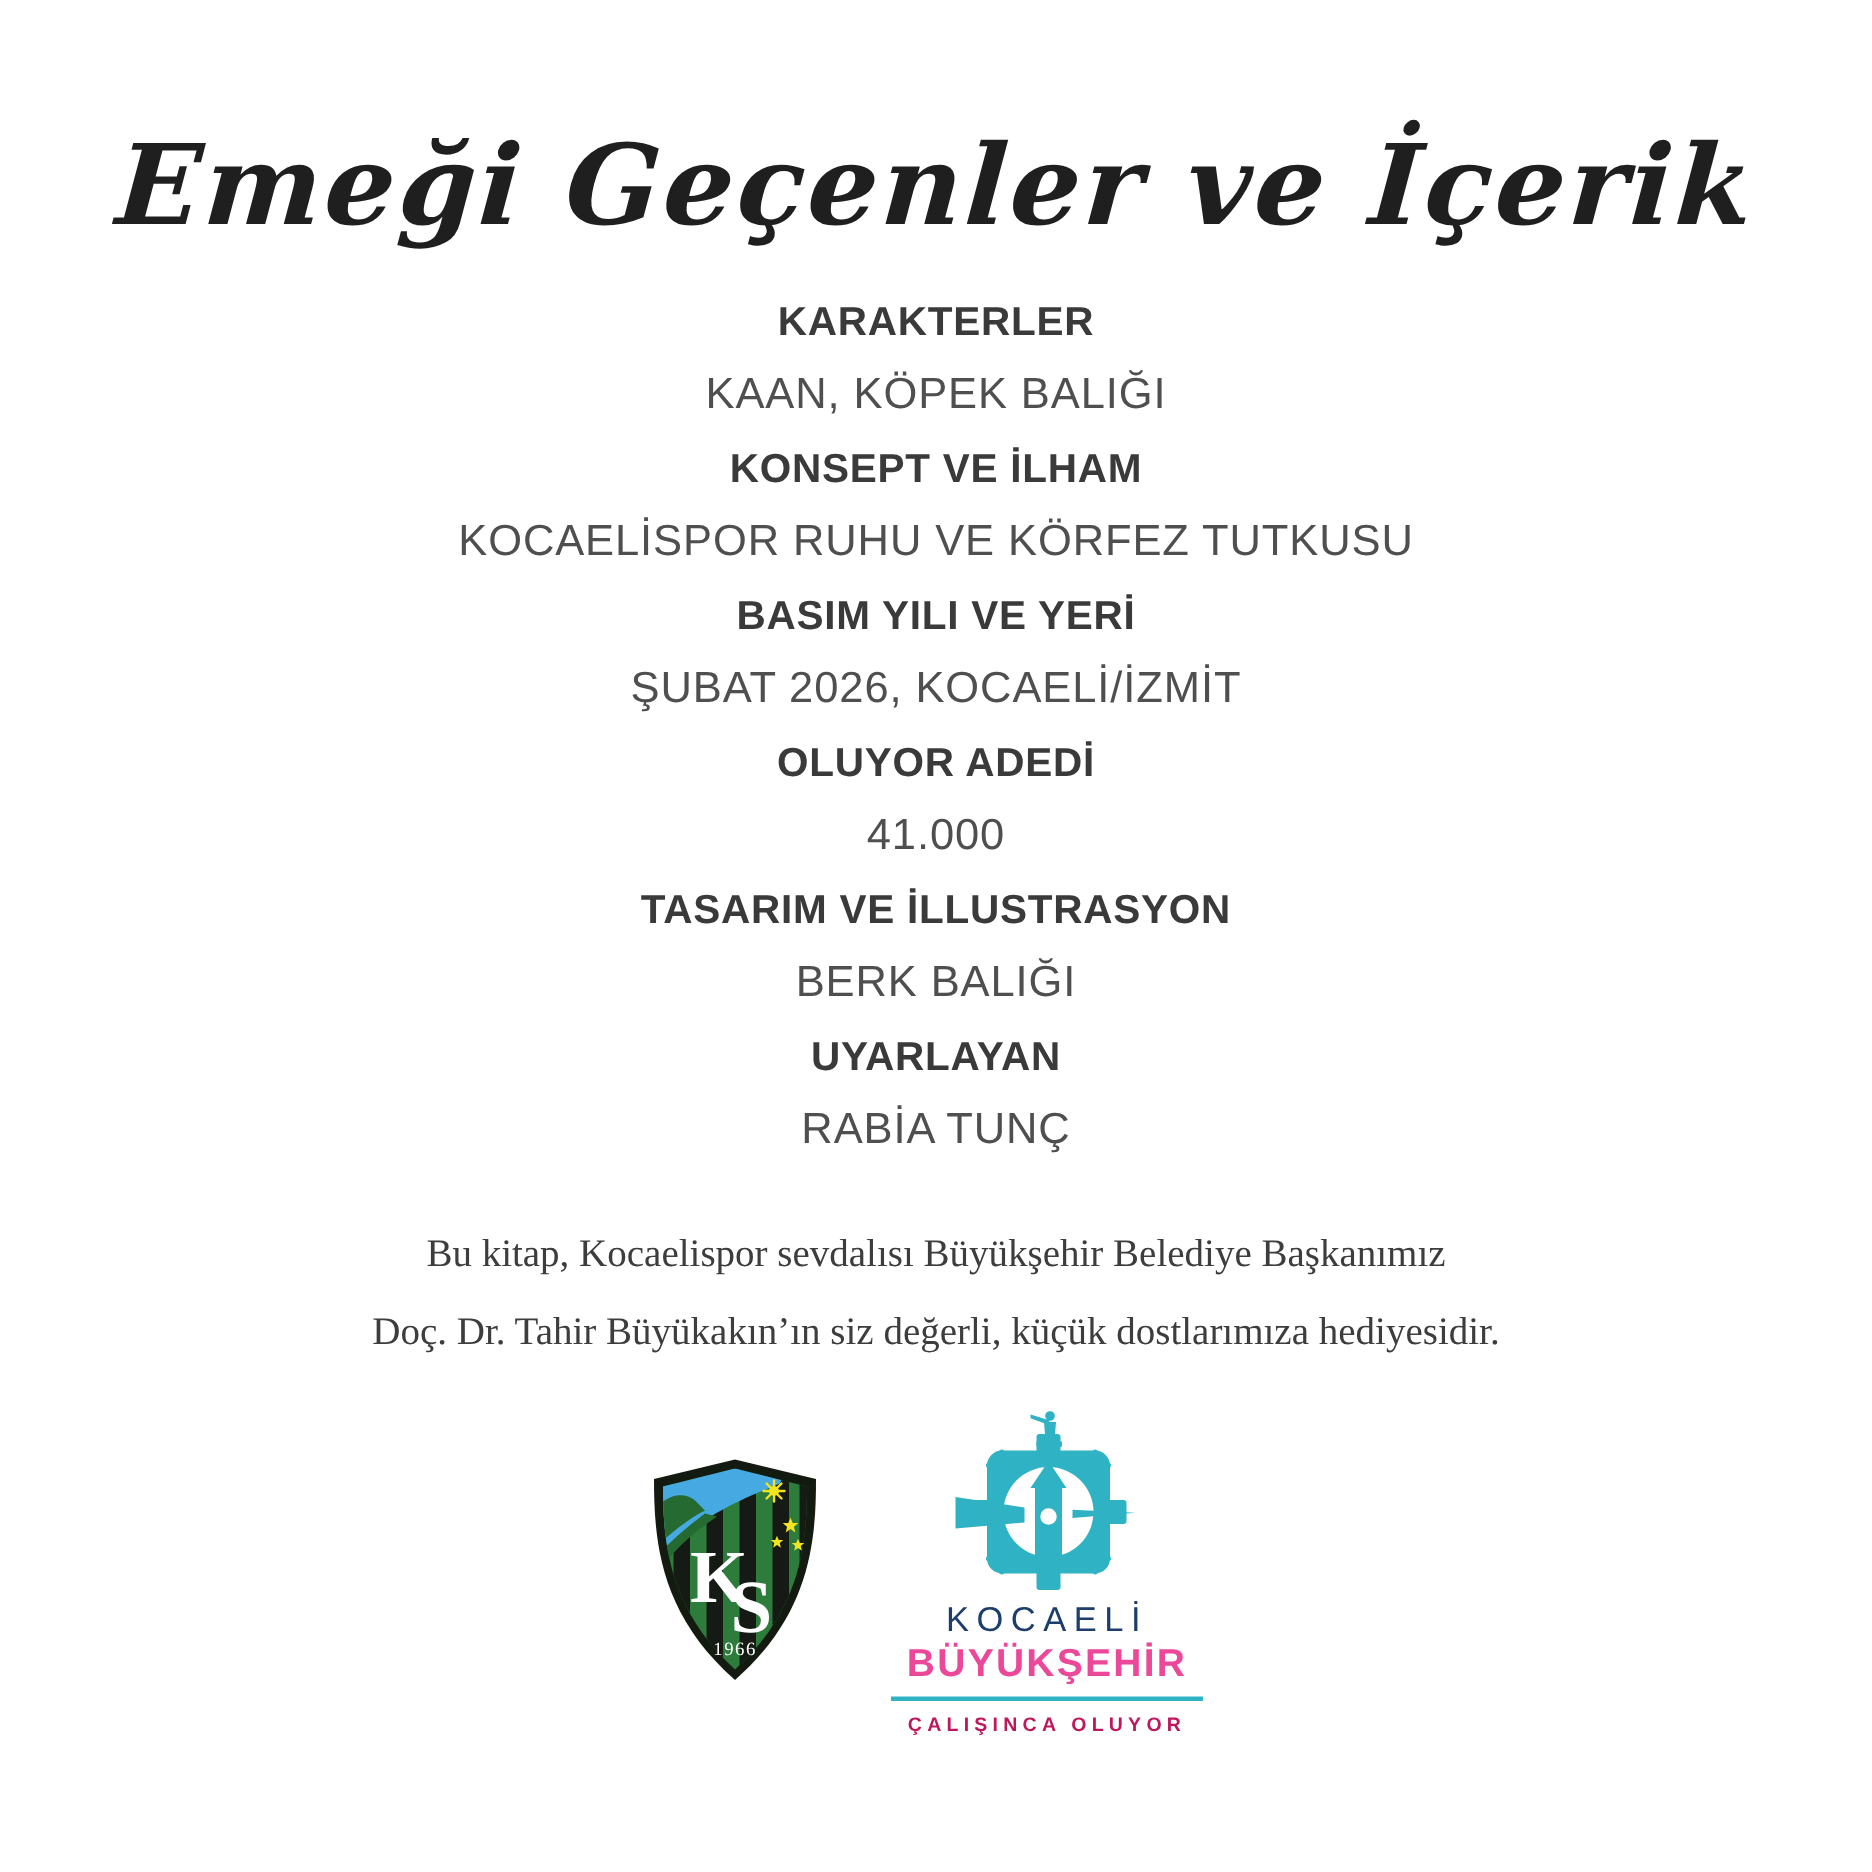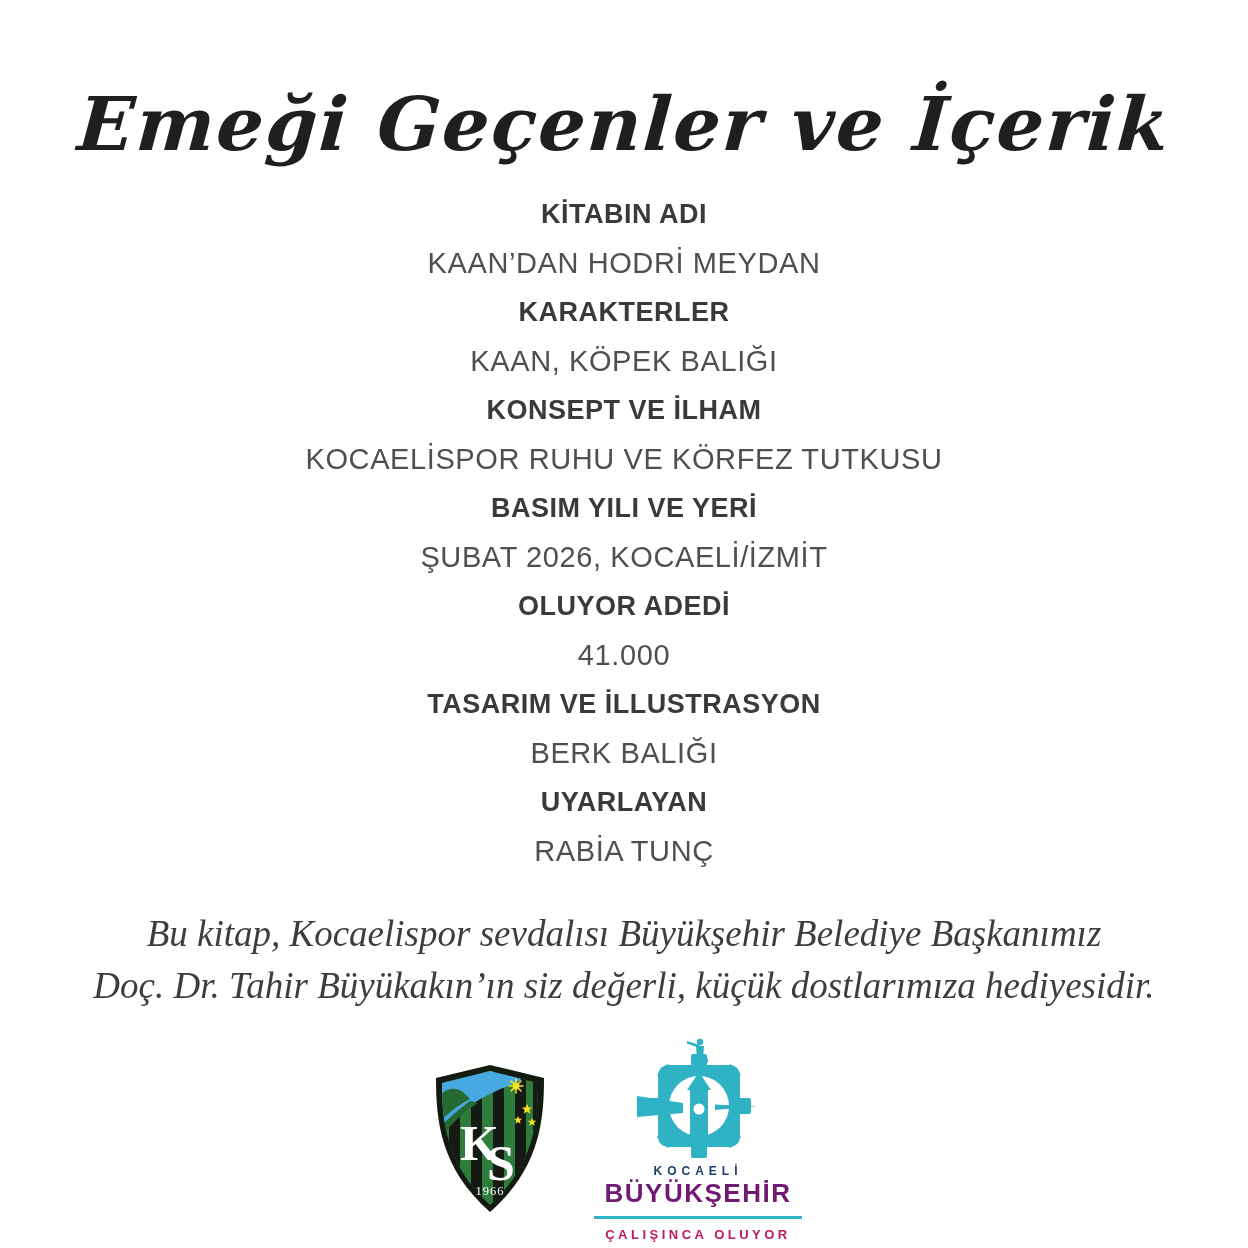--- a/index.html
+++ b/index.html
@@ -36,50 +36,49 @@
   .credit-value {
     font-weight:400;
     font-size:29px;
     line-height:49px;
     letter-spacing:0.6px;
     color:#4f4f4f;
   }
   .dedication {
     margin-top:32px;
     font-family:"Liberation Serif", serif;
-    font-style:italic;
-    font-size:37px;
+    font-size:26px;
     line-height:52px;
     color:#3d3d3d;
   }
   .dedication p { margin:0; }
   .logos {
     margin-top:24px;
     display:flex;
     align-items:center;
     justify-content:center;
     gap:28px;
   }
   .shield-logo svg { display:block; }
   .muni-logo {
     display:flex; flex-direction:column; align-items:center;
     width:240px;
   }
   .muni-name1 {
     margin-top:4px;
-    font-weight:700;
-    font-size:12px;
+    font-weight:400;
+    font-size:23px;
     letter-spacing:5px;
     color:#1d3e6b;
   }
   .muni-name2 {
     font-weight:700;
     font-size:26px;
     letter-spacing:1.5px;
-    color:#701a75;
+    color:#ec4899;
   }
   .muni-divider {
     width:208px; height:3px;
     margin:7px 0 8px 0;
     background:#2fb3c4;
   }
   .muni-slogan {
     font-weight:700;
     font-size:13px;
     letter-spacing:3.5px;
@@ -91,24 +90,20 @@
   }
 </style>
 </head>
 <body>
 
 <div class="page">
 
   <h1 class="script-title">Emeği Geçenler ve İçerik</h1>
 
   <div class="credits">
-    <div class="credit-row">
-      <div class="credit-label">KİTABIN ADI</div>
-      <div class="credit-value">KAAN’DAN HODRİ MEYDAN</div>
-    </div>
     <div class="credit-row">
       <div class="credit-label">KARAKTERLER</div>
       <div class="credit-value">KAAN, KÖPEK BALIĞI</div>
     </div>
     <div class="credit-row">
       <div class="credit-label">KONSEPT VE İLHAM</div>
       <div class="credit-value">KOCAELİSPOR RUHU VE KÖRFEZ TUTKUSU</div>
     </div>
     <div class="credit-row">
       <div class="credit-label">BASIM YILI VE YERİ</div>

